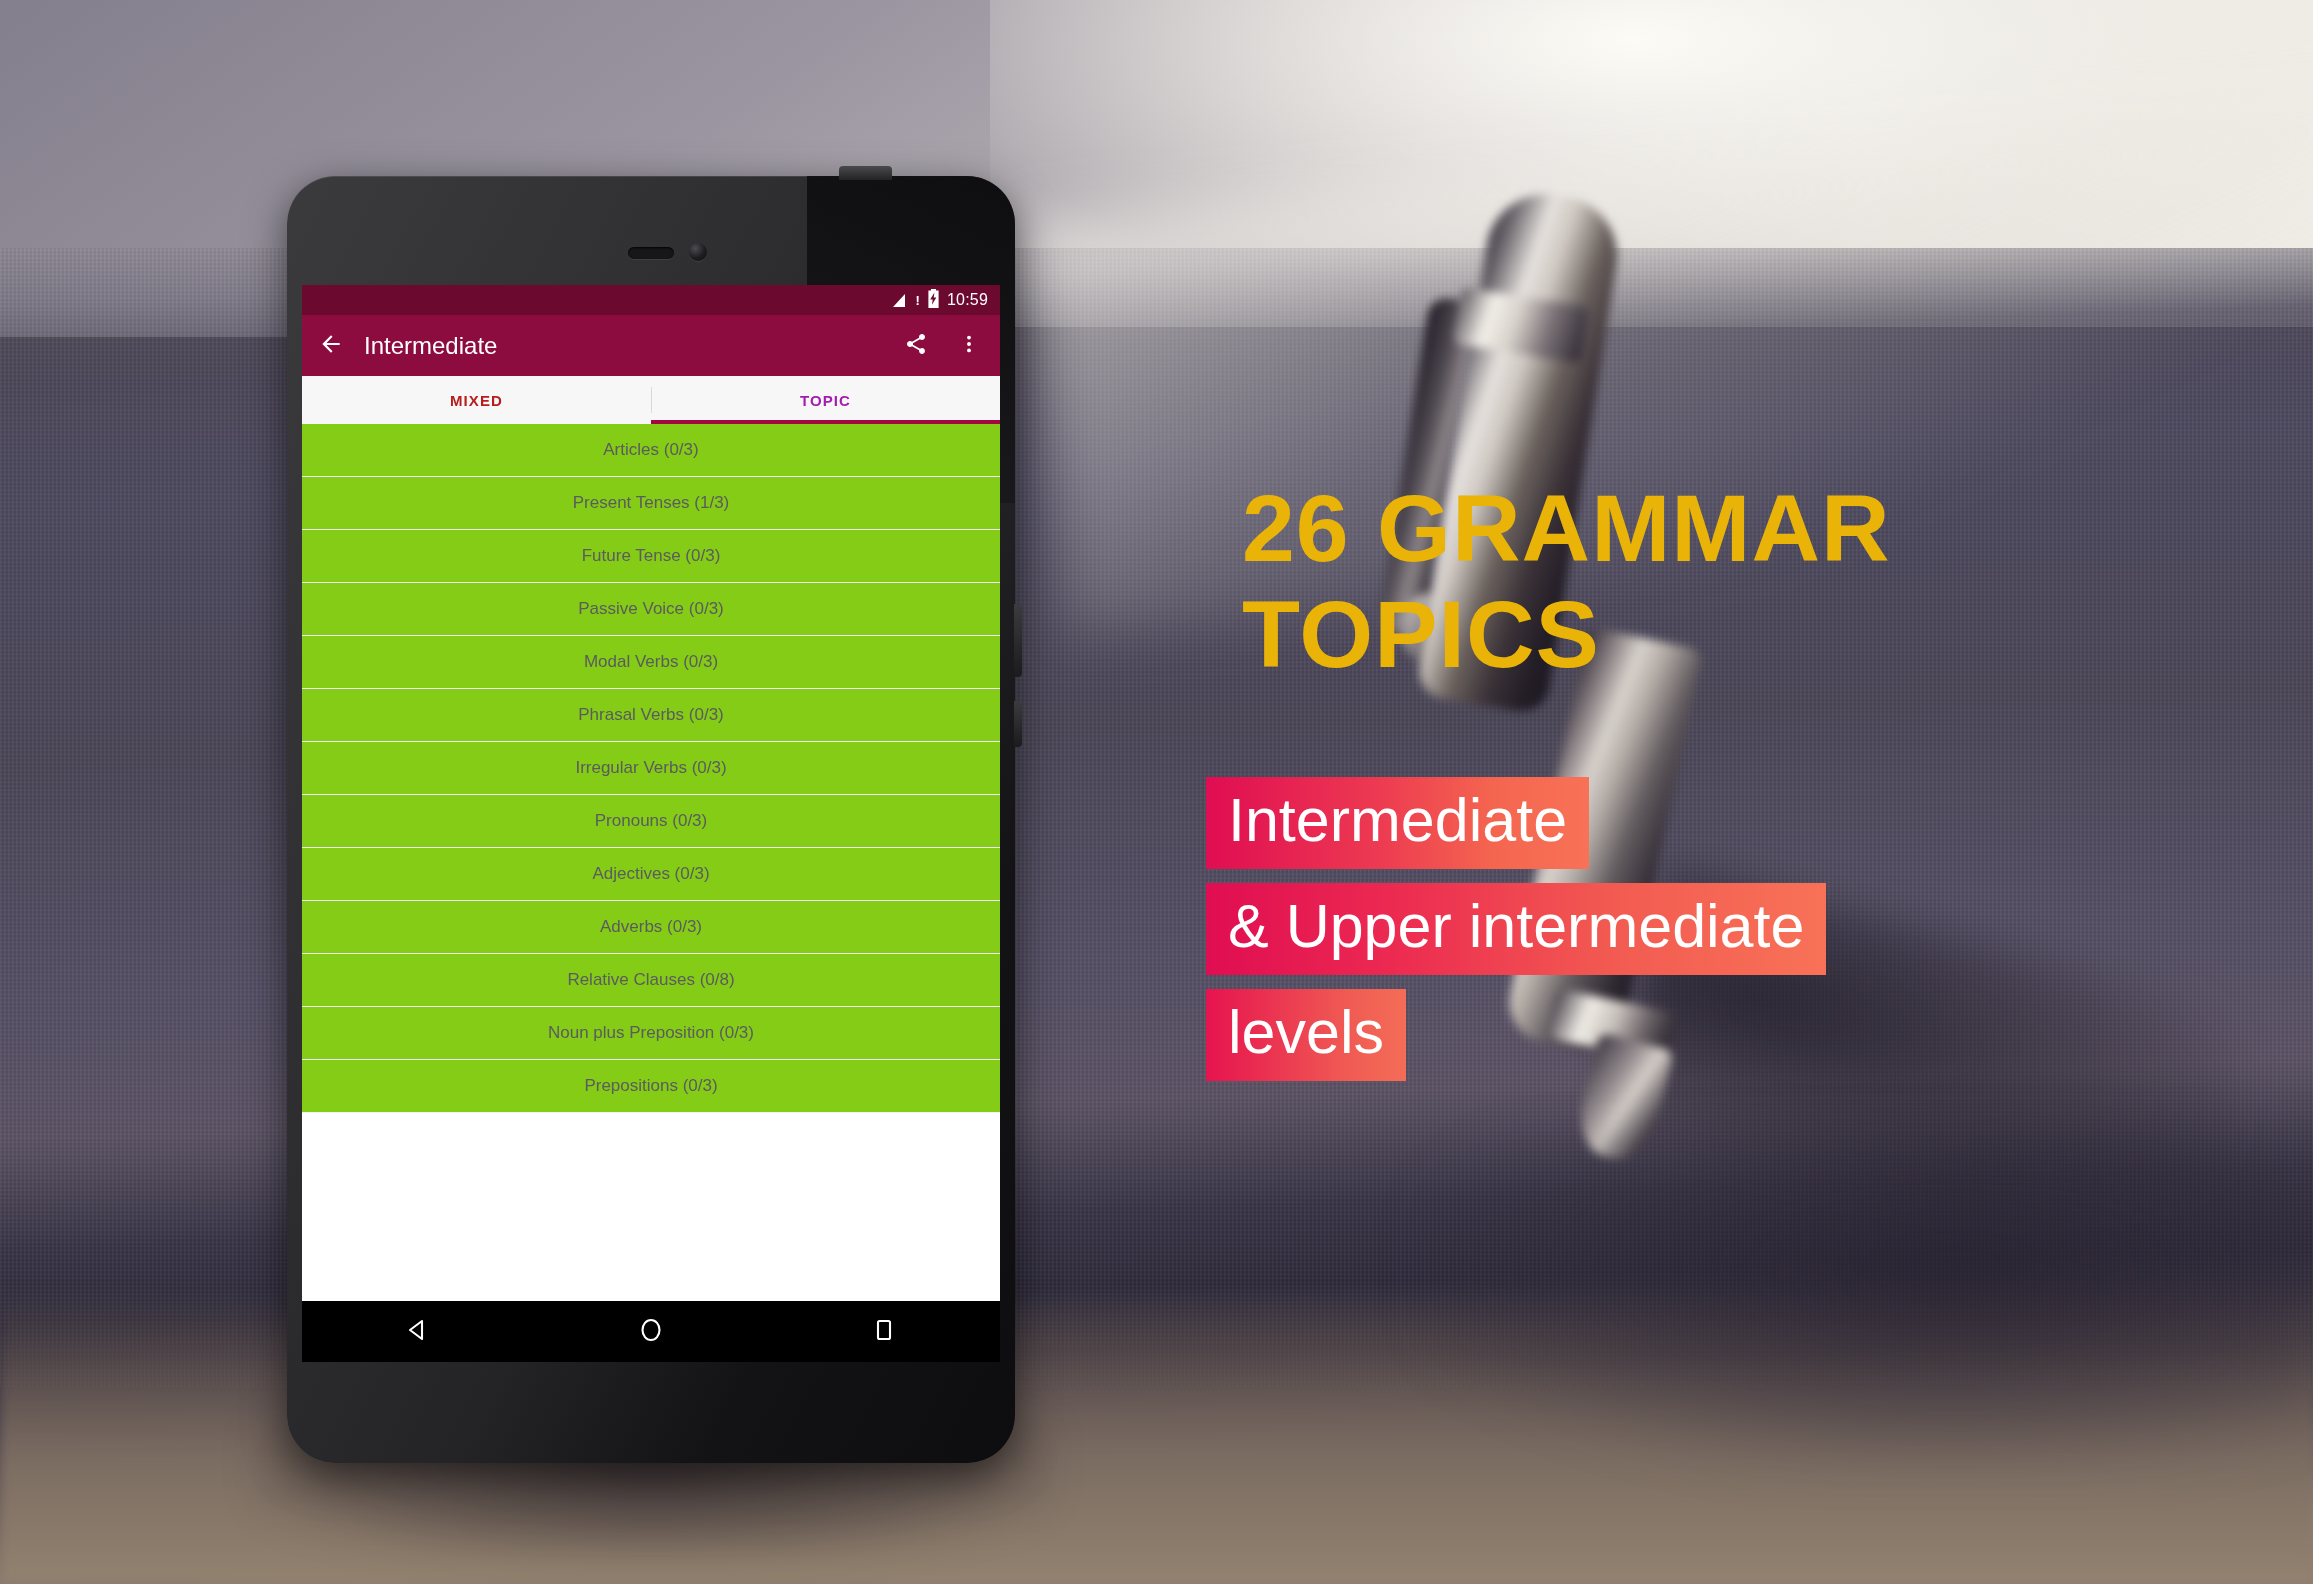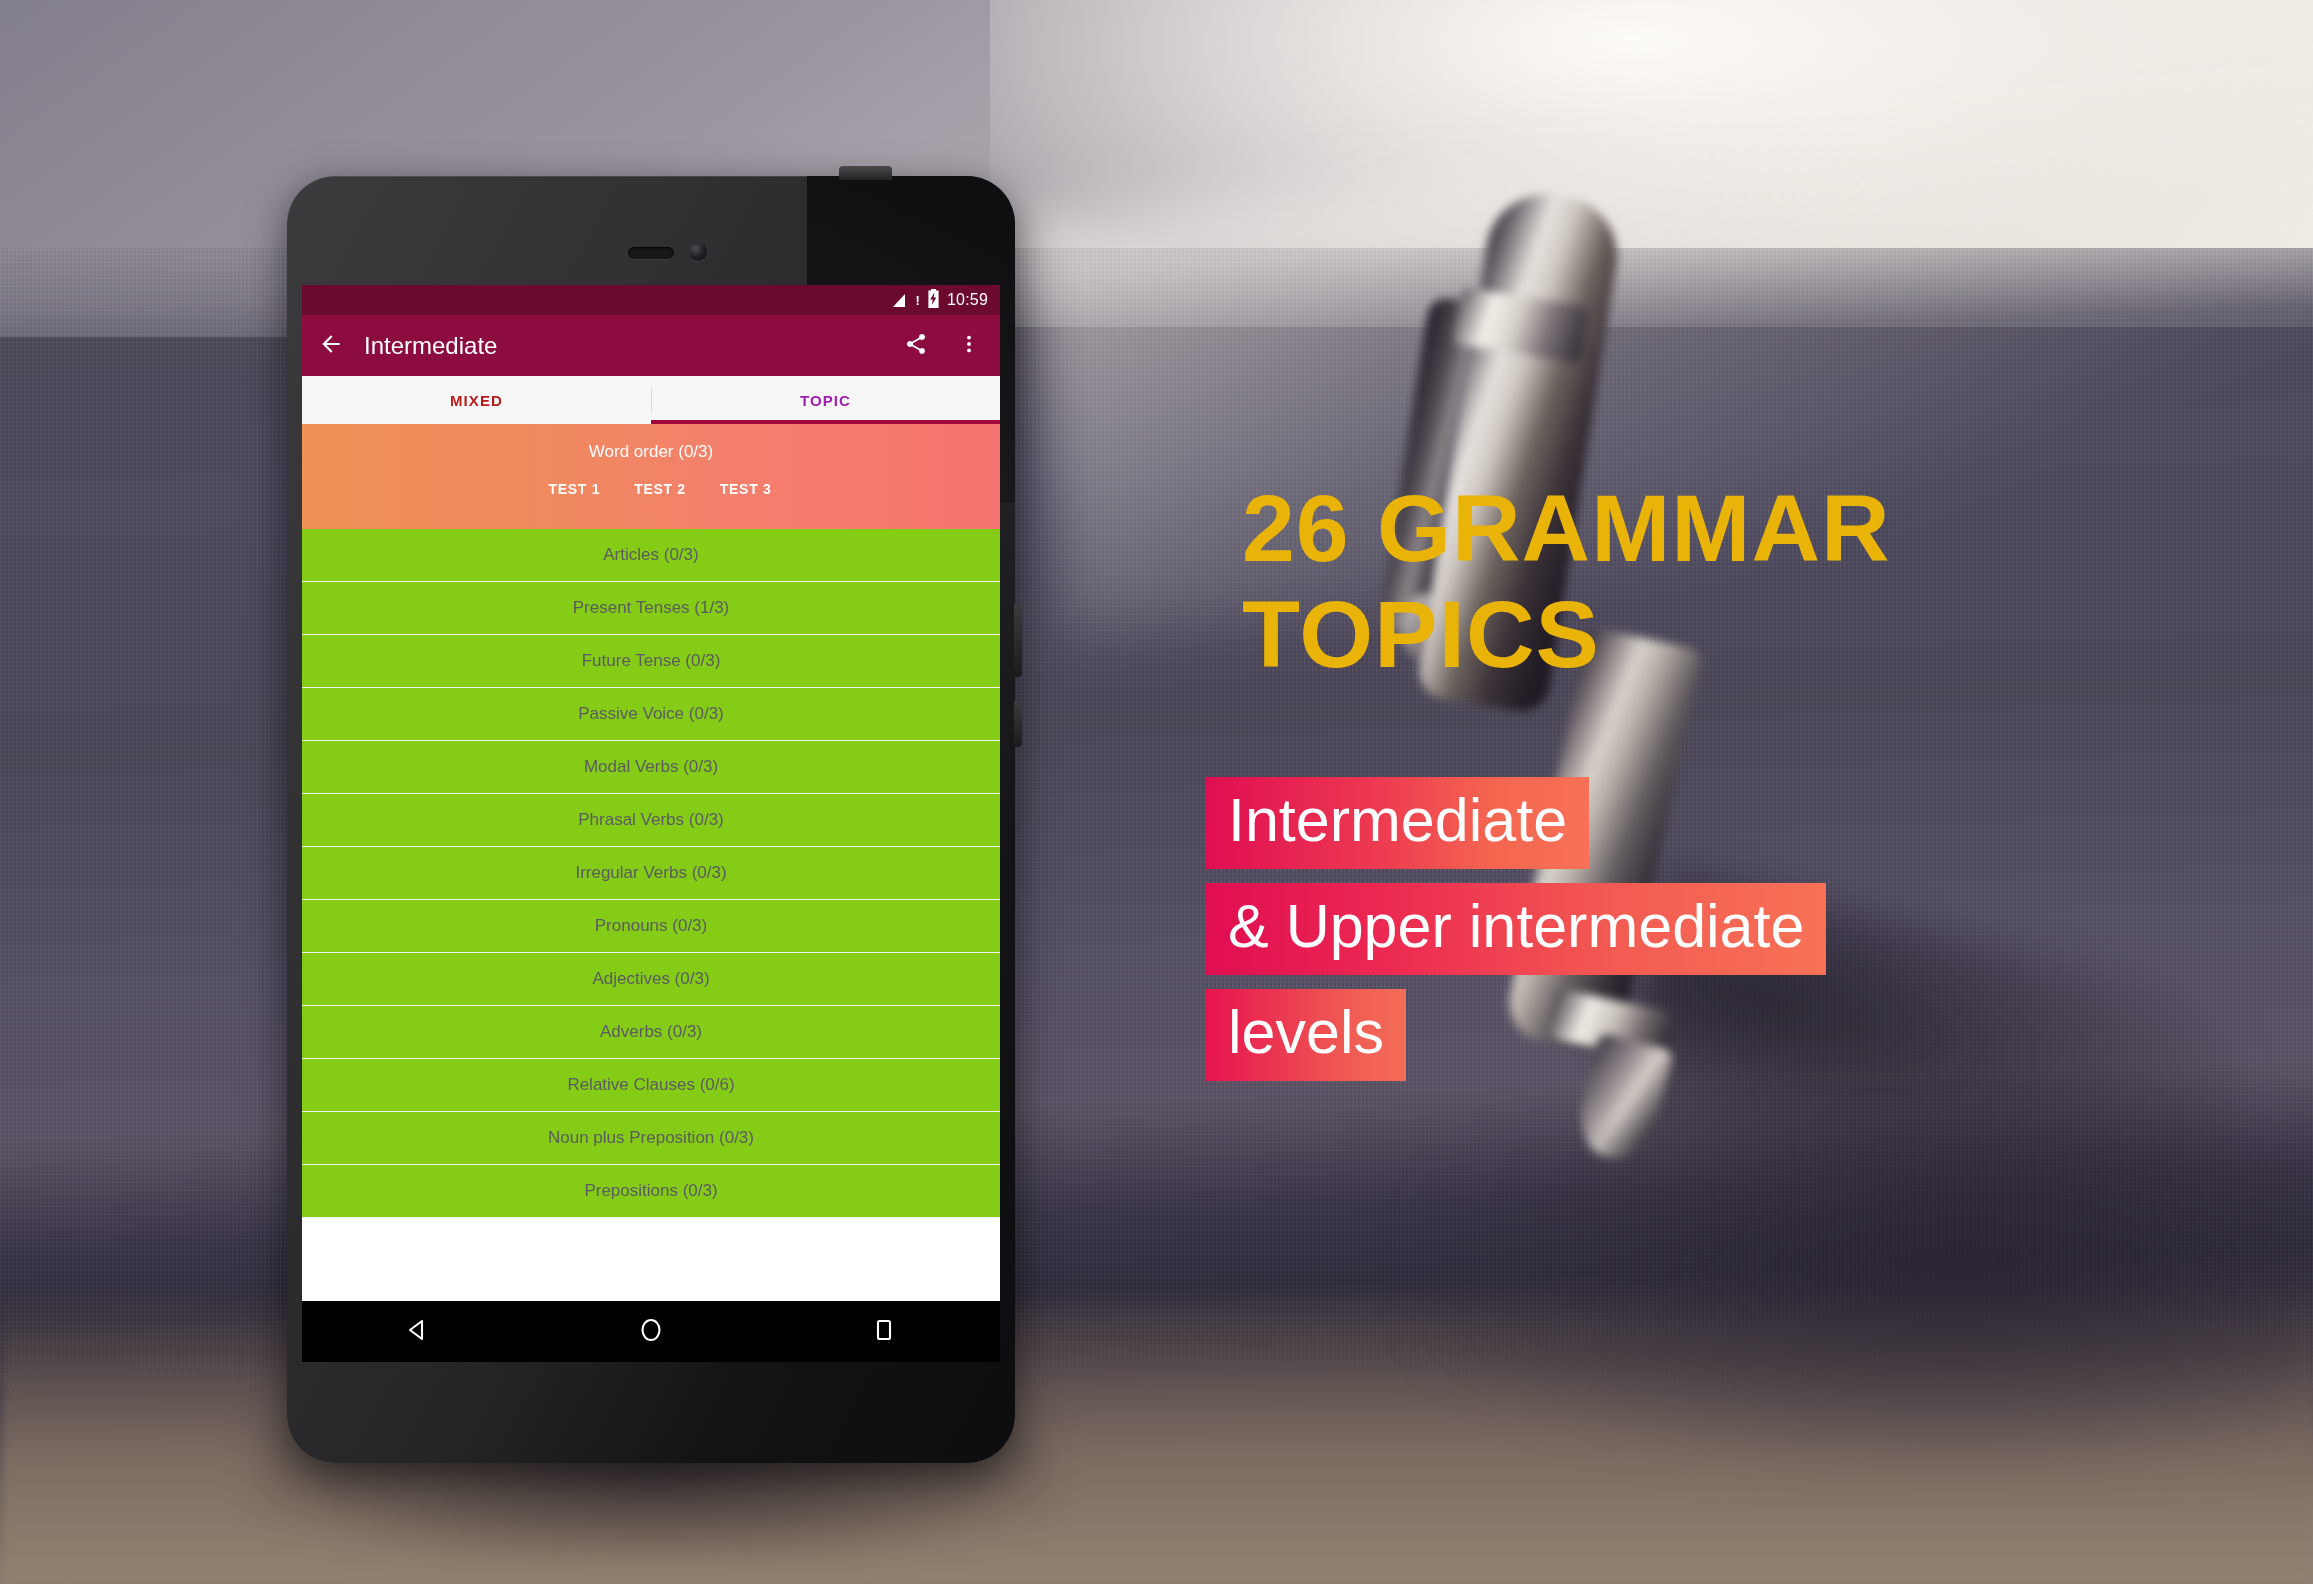--- a/index.html
+++ b/index.html
@@ -338,41 +338,33 @@
       </span>
     </div>
 
     <div class="tabs">
       <div class="tab inactive">MIXED</div>
       <div class="tab active">TOPIC</div>
       <div class="tab-sep"></div>
       <div class="tab-indicator"></div>
     </div>
 
-    <div class="topic-card">
-      <div class="topic-card-title">Word order (0/3)</div>
-      <div class="topic-card-tests">
-        <span class="t">TEST 1</span>
-        <span class="t">TEST 2</span>
-        <span class="t">TEST 3</span>
-      </div>
-    </div>
 
     <div class="topic-list">
       <div class="topic-row">Articles (0/3)</div>
       <div class="topic-row">Present Tenses (1/3)</div>
       <div class="topic-row">Future Tense (0/3)</div>
       <div class="topic-row">Passive Voice (0/3)</div>
       <div class="topic-row">Modal Verbs (0/3)</div>
       <div class="topic-row">Phrasal Verbs (0/3)</div>
       <div class="topic-row">Irregular Verbs (0/3)</div>
       <div class="topic-row">Pronouns (0/3)</div>
       <div class="topic-row">Adjectives (0/3)</div>
       <div class="topic-row">Adverbs (0/3)</div>
-      <div class="topic-row">Relative Clauses (0/6)</div>
+      <div class="topic-row">Relative Clauses (0/8)</div>
       <div class="topic-row">Noun plus Preposition (0/3)</div>
       <div class="topic-row">Prepositions (0/3)</div>
     </div>
 
     <div class="navbar">
       <div class="slot">
         <span>
           <svg width="26" height="26" viewBox="0 0 26 26">
             <path d="M17 4 L5 13 L17 22 Z" fill="none" stroke="#ffffff" stroke-width="2.1" stroke-linejoin="round"></path>
           </svg>

